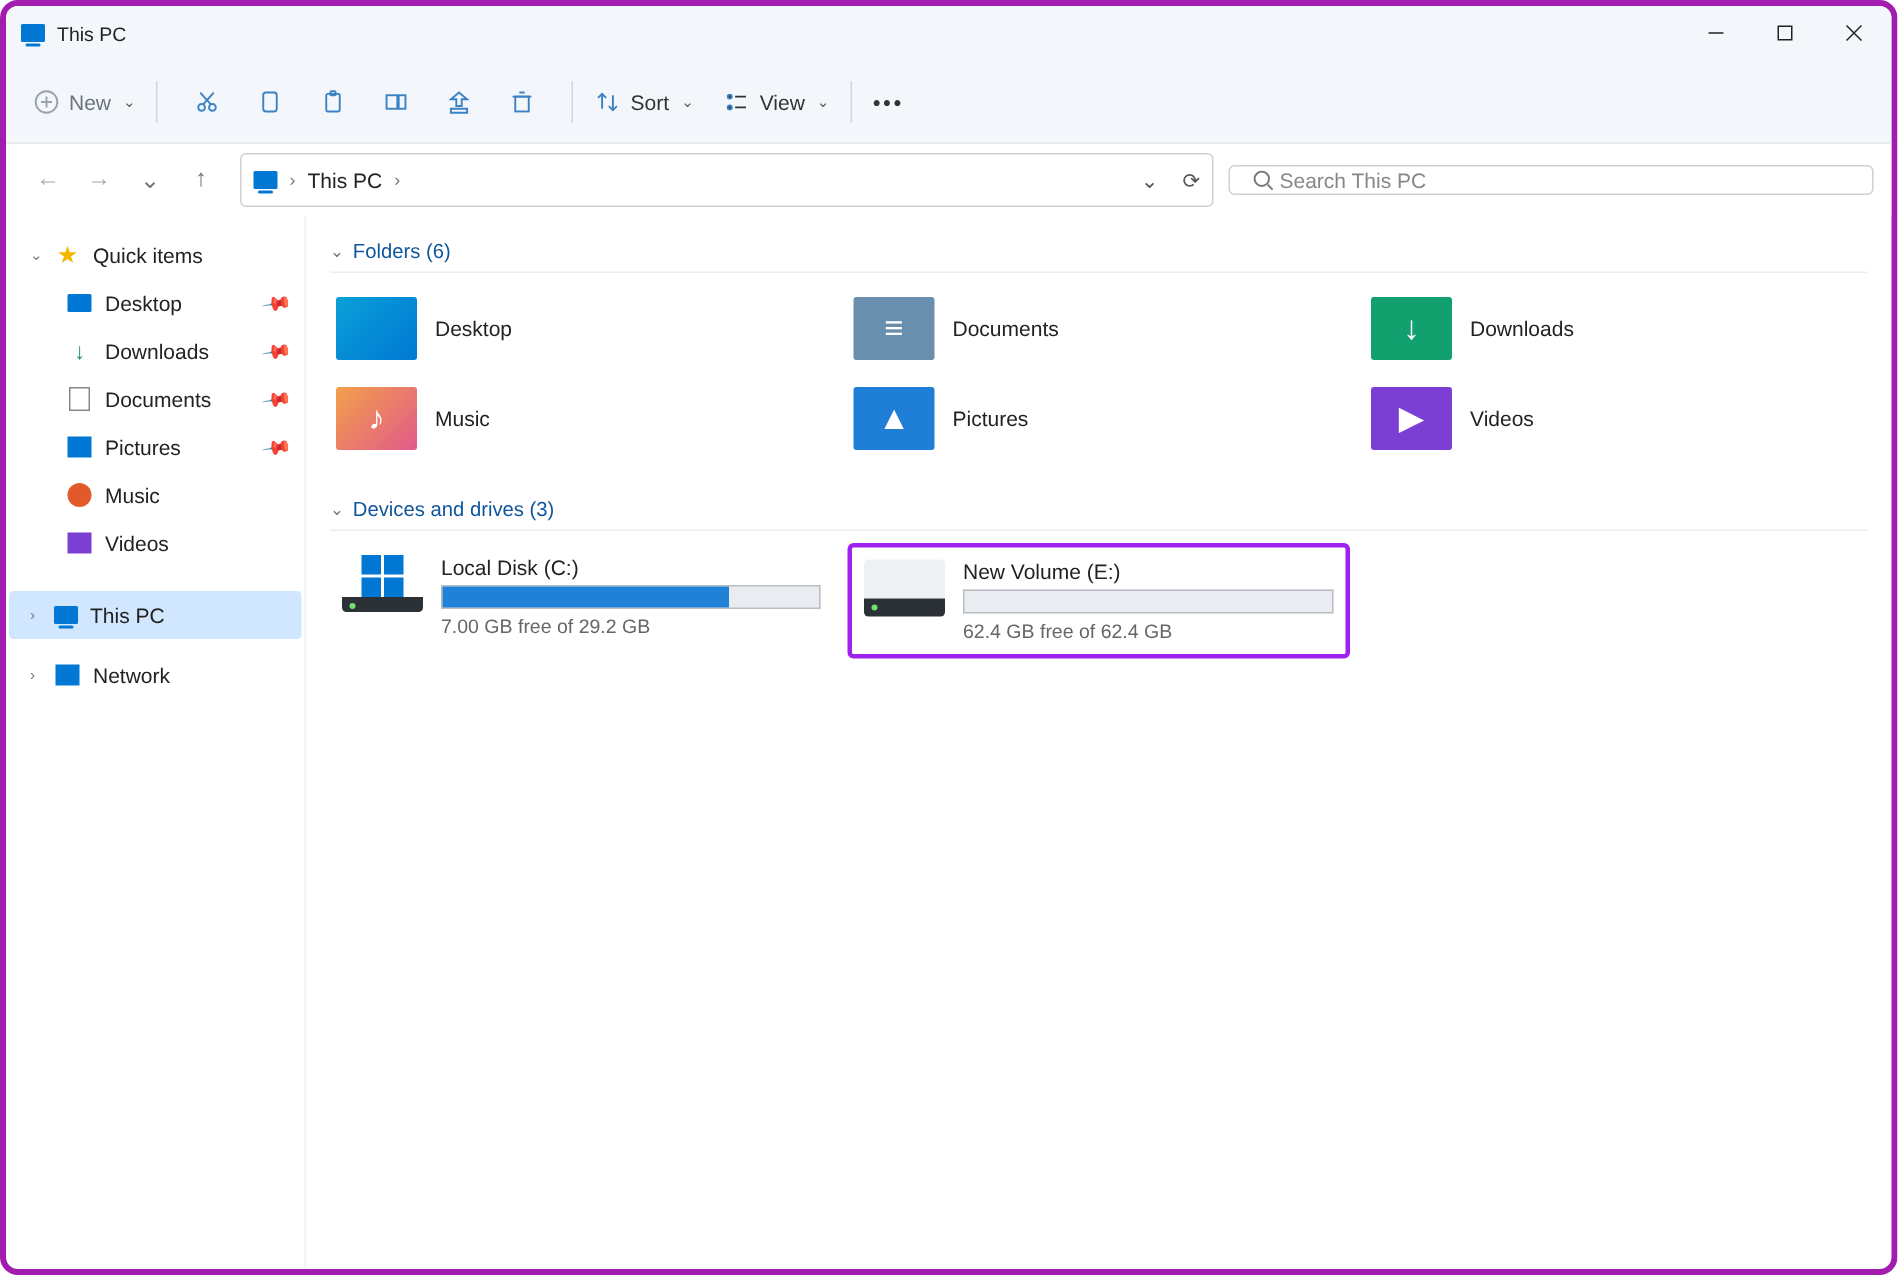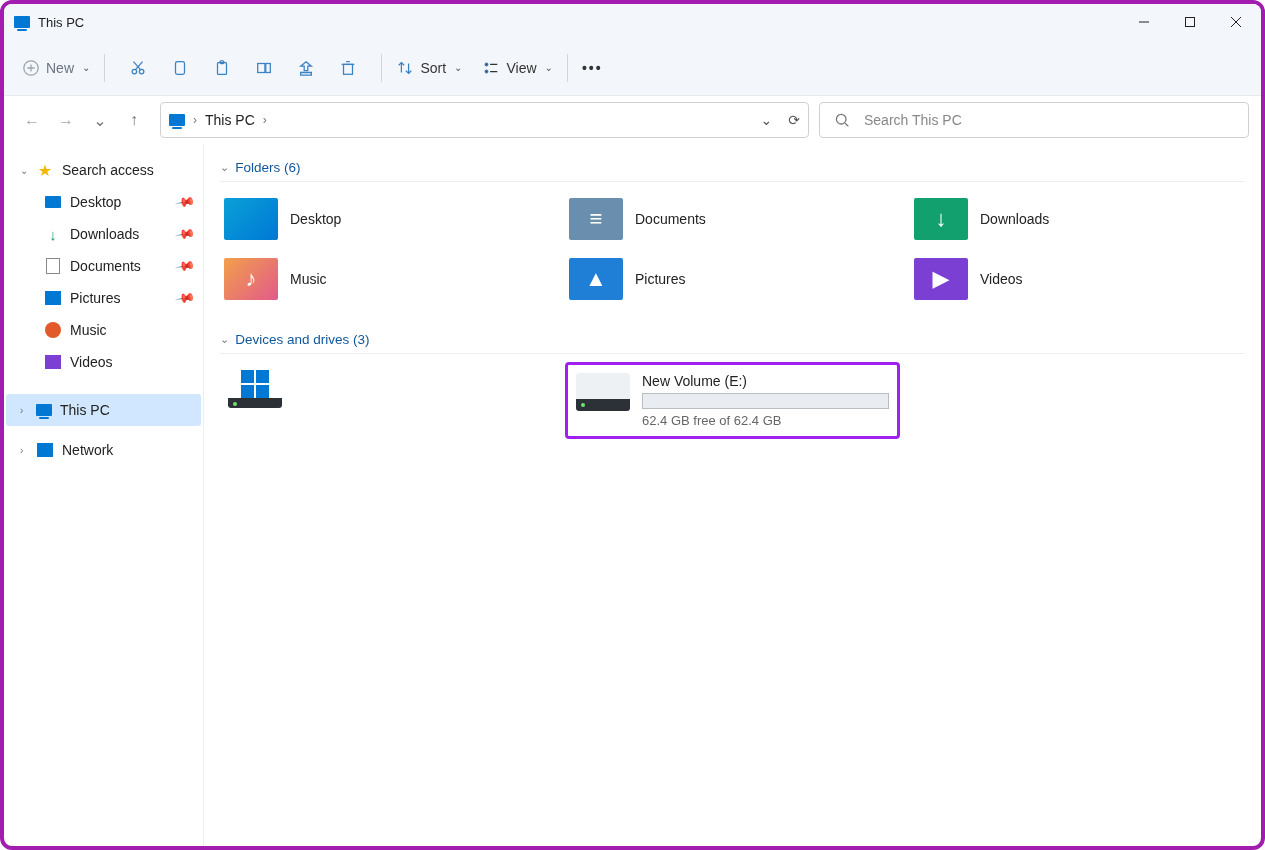--- a/index.html
+++ b/index.html
@@ -28,21 +28,21 @@
 
 
 .navbar { height: 48px; display: flex; align-items: center; padding: 0 12px; gap: 10px; background: #fff; }
 .nav-arrows { display: flex; align-items: center; gap: 14px; padding: 0 6px; }
 .nav-arrow { width: 20px; text-align: center; color: #777; font-size: 16px; }
 .nav-arrow.disabled { color: #aaa; }
 .address { flex: 1; height: 36px; border: 1px solid #d0d0d0; border-radius: 4px; display: flex; align-items: center; padding: 0 8px; gap: 8px; }
 .address .crumb { font-size: 14px; color: #222; }
 .address .a-chev { color: #777; font-size: 12px; }
 .address .right-ctrls { margin-left: auto; display: flex; align-items: center; gap: 16px; color: #555; font-size: 14px; }
-.search { width: 430px; height: 36px; border: 1px solid #d0d0d0; border-radius: 4px; display: flex; align-items: center; padding: 0 14px; gap: 14px; color: #888; font-size: 14px; }
+.search { width: 430px; height: 20px; border: 1px solid #d0d0d0; border-radius: 4px; display: flex; align-items: center; padding: 0 14px; gap: 3px; color: #888; font-size: 14px; }
 .search svg { width: 16px; height: 16px; stroke: #777; fill: none; stroke-width: 1.6; }
 
 
 .body { flex: 1; display: flex; overflow: hidden; }
 .sidebar { width: 200px; border-right: 1px solid #eee; padding: 10px 2px; font-size: 14px; color: #222; }
 .side-item { display: flex; align-items: center; gap: 8px; height: 32px; padding: 0 8px 0 14px; position: relative; }
 .side-item.level1 { padding-left: 14px; }
 .side-item.level2 { padding-left: 38px; }
 .side-item .caret { position: absolute; left: 14px; font-size: 10px; color: #777; }
 .side-item.level1 .label-wrap { margin-left: 16px; display: flex; align-items: center; gap: 8px; }
@@ -246,21 +246,21 @@
       <span>Search This PC</span>
     </div>
   </div>
 
   <div class="body">
     <div class="sidebar">
       <div class="side-item level1">
         <span class="caret">⌄</span>
         <span class="label-wrap">
             <span class="ic ic-star">★</span>
-            <span>Search access</span>
+            <span>Quick items</span>
           </span>
       </div>
       <div class="side-item level2">
           <span class="ic">
             <span class="ic-desktop"></span>
           </span>
           <span>Desktop</span>
           <span class="pin">📌</span>
         </div>
       <div class="side-item level2">
@@ -357,20 +357,27 @@
       <div class="top">
                 <div class="winlogo">
                   <span></span>
                   <span></span>
                   <span></span>
                   <span></span>
                 </div>
               </div>
       <div class="base"></div>
     </div>
+    <div class="drive-info">
+      <div class="drive-name">Local Disk (C:)</div>
+      <div class="drive-bar">
+                <div class="fill" style="width:76%"></div>
+              </div>
+      <div class="drive-free">7.00 GB free of 29.2 GB</div>
+    </div>
           </div>
           <div class="drive-tile highlight">
     <div class="drive-ic ">
       <div class="top"></div>
       <div class="base"></div>
     </div>
     <div class="drive-info">
       <div class="drive-name">New Volume (E:)</div>
       <div class="drive-bar">
                 <div class="fill" style="width:0%"></div>

